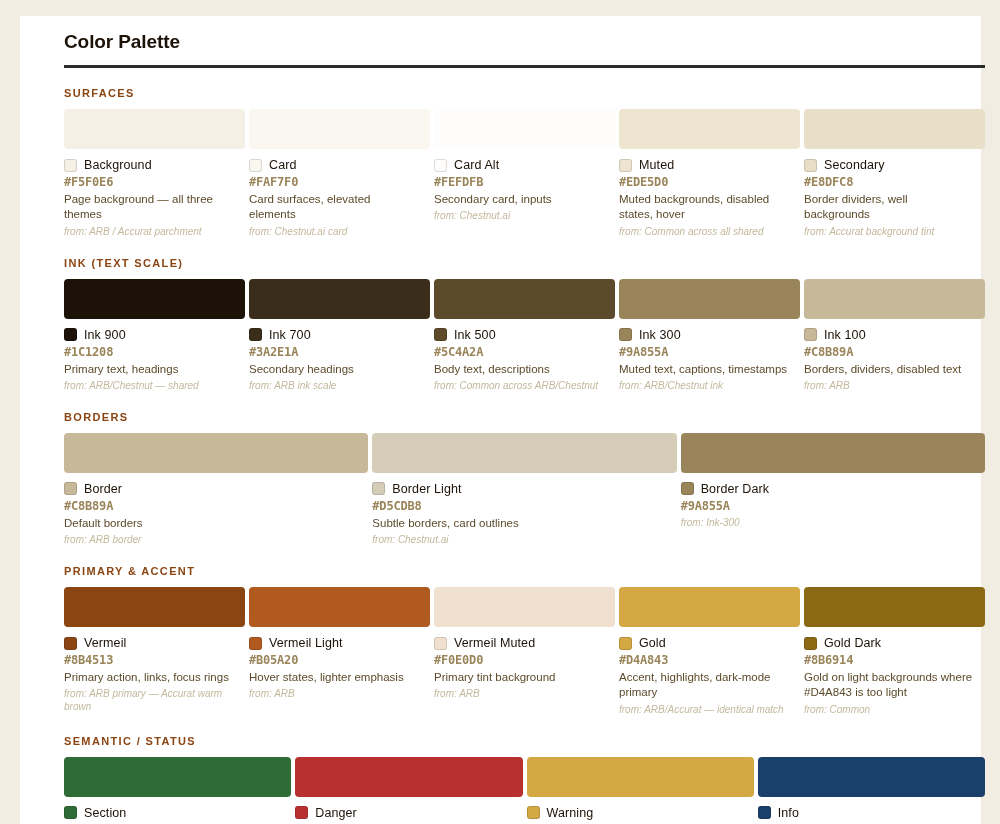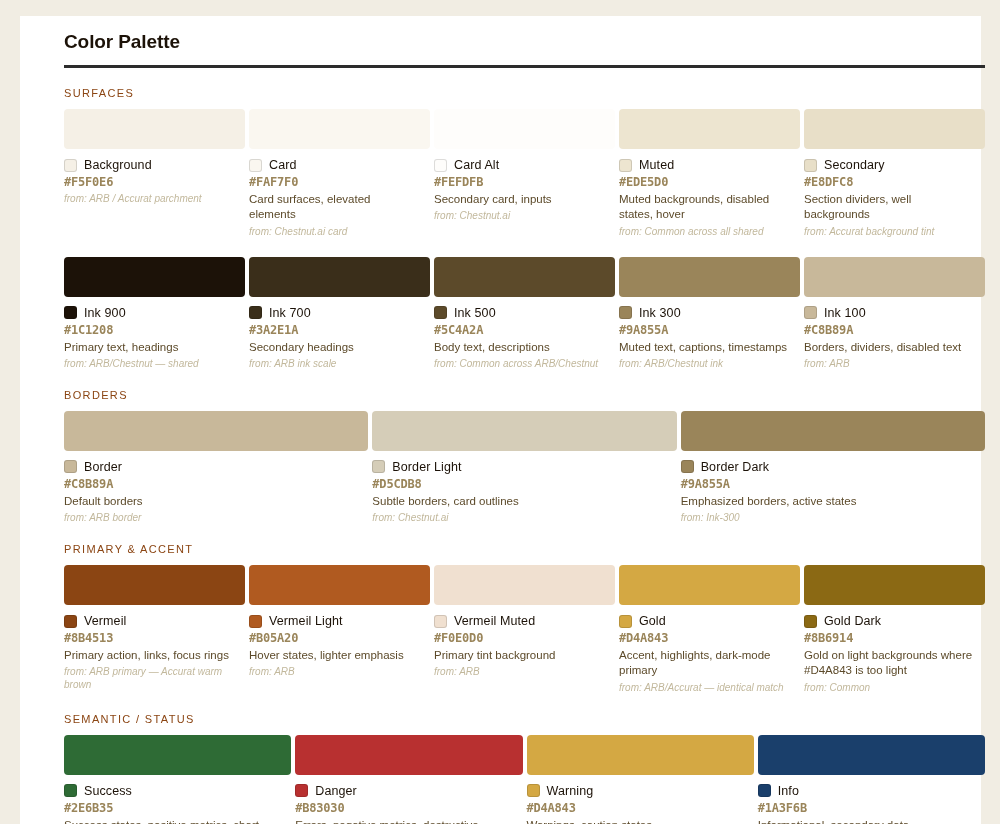--- a/index.html
+++ b/index.html
@@ -33,21 +33,21 @@
   .title-rule {
     margin: 12px 0 0 20px;
     width: 921px;
     height: 3px;
     background: #2C2C2C;
   }
 
   .section { margin-top: 19px; padding-left: 20px; }
   .section-label {
     font-size: 11px;
-    font-weight: normal;
+    font-weight: bold;
     color: #8B4513;
     letter-spacing: 1.35px;
     margin-bottom: 10px;
   }
 
   .bar-row { display: flex; gap: 4px; width: 921px; }
   .bar {
     height: 40px;
     border-radius: 4px;
     flex: 1 1 0;
@@ -110,20 +110,21 @@
               <div class="bar" style="background: rgb(237, 229, 208);"></div>
               <div class="bar" style="background: rgb(232, 223, 200);"></div>
             </div>
             <div class="info-row">
               <div class="info-cell">
                 <div class="chip-line">
                   <span class="chip" style="background: rgb(245, 240, 230);"></span>
                   <span class="swatch-name">Background</span>
                 </div>
                 <div class="hex">#F5F0E6</div>
+                <div class="usage">Page background — all three themes</div>
                 <div class="origin">from: ARB / Accurat parchment</div>
               </div>
               <div class="info-cell">
                 <div class="chip-line">
                   <span class="chip" style="background: rgb(250, 247, 240);"></span>
                   <span class="swatch-name">Card</span>
                 </div>
                 <div class="hex">#FAF7F0</div>
                 <div class="usage">Card surfaces, elevated elements</div>
                 <div class="origin">from: Chestnut.ai card</div>
@@ -145,26 +146,27 @@
                 <div class="hex">#EDE5D0</div>
                 <div class="usage">Muted backgrounds, disabled states, hover</div>
                 <div class="origin">from: Common across all shared</div>
               </div>
               <div class="info-cell">
                 <div class="chip-line">
                   <span class="chip" style="background: rgb(232, 223, 200);"></span>
                   <span class="swatch-name">Secondary</span>
                 </div>
                 <div class="hex">#E8DFC8</div>
-                <div class="usage">Section dividers, well backgrounds</div>
+                <div class="usage">Border dividers, well backgrounds</div>
                 <div class="origin">from: Accurat background tint</div>
               </div>
             </div>
           </div>
           <div class="section">
+            <div class="section-label">INK (TEXT SCALE)</div>
             <div class="bar-row">
               <div class="bar" style="background: rgb(28, 18, 8);"></div>
               <div class="bar" style="background: rgb(58, 46, 26);"></div>
               <div class="bar" style="background: rgb(92, 74, 42);"></div>
               <div class="bar" style="background: rgb(154, 133, 90);"></div>
               <div class="bar" style="background: rgb(200, 184, 154);"></div>
             </div>
             <div class="info-row">
               <div class="info-cell">
                 <div class="chip-line">
@@ -238,21 +240,20 @@
                 <div class="hex">#D5CDB8</div>
                 <div class="usage">Subtle borders, card outlines</div>
                 <div class="origin">from: Chestnut.ai</div>
               </div>
               <div class="info-cell">
                 <div class="chip-line">
                   <span class="chip" style="background: rgb(154, 133, 90);"></span>
                   <span class="swatch-name">Border Dark</span>
                 </div>
                 <div class="hex">#9A855A</div>
-                <div class="usage">Emphasized borders, active states</div>
                 <div class="origin">from: Ink-300</div>
               </div>
             </div>
           </div>
           <div class="section">
             <div class="section-label">PRIMARY &amp; ACCENT</div>
             <div class="bar-row">
               <div class="bar" style="background: rgb(139, 69, 19);"></div>
               <div class="bar" style="background: rgb(176, 90, 32);"></div>
               <div class="bar" style="background: rgb(240, 224, 208);"></div>
@@ -312,21 +313,21 @@
             <div class="bar-row">
               <div class="bar" style="background: rgb(46, 107, 53);"></div>
               <div class="bar" style="background: rgb(184, 48, 48);"></div>
               <div class="bar" style="background: rgb(212, 168, 67);"></div>
               <div class="bar" style="background: rgb(26, 63, 107);"></div>
             </div>
             <div class="info-row">
               <div class="info-cell">
                 <div class="chip-line">
                   <span class="chip" style="background: rgb(46, 107, 53);"></span>
-                  <span class="swatch-name">Success</span>
+                  <span class="swatch-name">Section</span>
                 </div>
                 <div class="hex">#2E6B35</div>
                 <div class="usage">Success states, positive metrics, chart positive</div>
               </div>
               <div class="info-cell">
                 <div class="chip-line">
                   <span class="chip" style="background: rgb(184, 48, 48);"></span>
                   <span class="swatch-name">Danger</span>
                 </div>
                 <div class="hex">#B83030</div>

